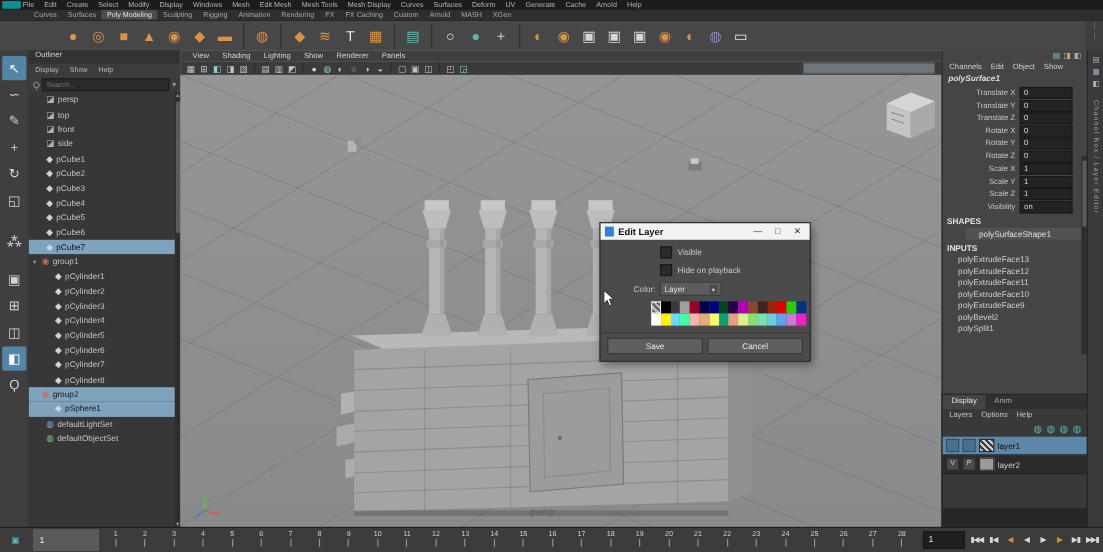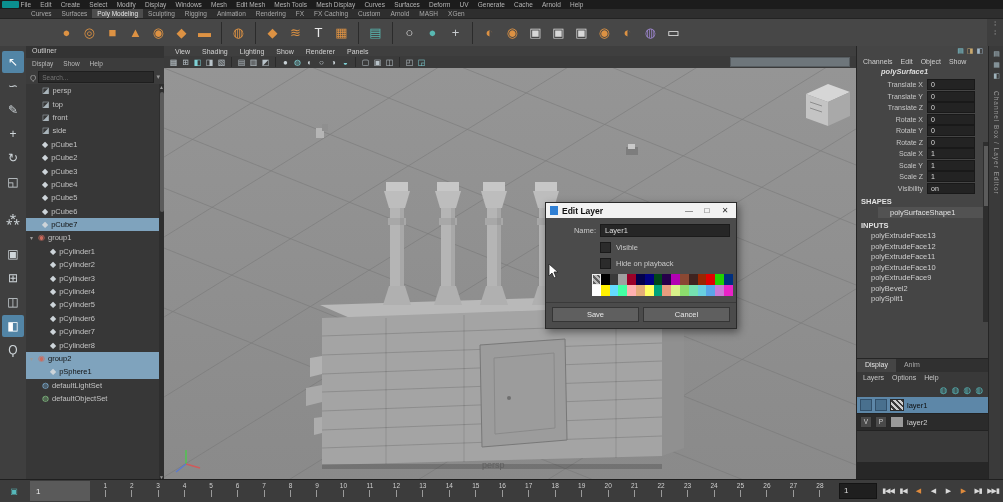--- a/index.html
+++ b/index.html
@@ -86,21 +86,21 @@
   .dlg-foot{display:flex;gap:4px;padding:4px 6px 6px 6px;border-top:1px solid #3a3a3a;}
   .dlg-foot button{flex:1;height:15px;background:#5f5f5f;border:1px solid #353535;color:#e8e8e8;
                    font-size:7.5px;font-family:inherit;}
   
   .chbox{position:absolute;top:46px;bottom:22px;left:856px;width:132px;background:#454545;
          border-left:1px solid #262626;font-size:7.5px;}
   .cb-icons{height:10px;display:flex;justify-content:flex-end;gap:3px;padding-right:6px;align-items:center;}
   .cb-icons span{font-size:7px;}
   .cb-menus{height:11px;display:flex;gap:8px;padding-left:6px;align-items:center;}
   .cb-menus span{font-size:7px;color:#cfcfcf;}
-  .cb-objname{height:12px;font-weight:bold;font-style:italic;color:#dedede;padding-left:24px;}
+  .cb-objname{height:12px;font-weight:bold;font-style:italic;color:#dedede;padding-left:5px;}
   .cbrow{height:11.5px;display:flex;align-items:center;}
   .cbrow .cl{width:66px;text-align:right;padding-right:4px;color:#c6c6c6;font-size:7px;}
   .cbrow .cv{width:40px;height:9px;background:#232323;border:1px solid #191919;color:#ddd;
              font-size:7px;padding:0 3px;line-height:9px;}
   .cb-head{font-weight:bold;color:#e2e2e2;padding:3px 0 1px 4px;font-size:7.5px;}
   .cb-shape{background:#525252;color:#e0e0e0;padding:1px 0 1px 12px;font-size:7.5px;margin-left:21px;}
   .cb-input-row{height:10.5px;line-height:10.5px;padding-left:14px;color:#cfcfcf;font-size:7.5px;}
   .cb-scroll{position:absolute;right:1px;top:96px;width:5px;height:180px;background:#2e2e2e;}
   .cb-scroll .thumb{position:absolute;top:4px;left:0.5px;width:4px;height:60px;background:#5b5b5b;}
   
@@ -716,31 +716,34 @@
 
   <div class="dialog">
     <div class="dlg-title">
       <span class="dlg-ico"></span>
       <span class="dlg-text">Edit Layer</span>
       <span class="dlg-btn">—</span>
       <span class="dlg-btn">□</span>
       <span class="dlg-btn">✕</span>
     </div>
     <div class="dlg-body">
-      <div class="drow">
-        <span class="dlabel">Name:</span>
-        <input class="txt" value="Layer1" style="">
-      </div>
       <div class="drow indent">
         <span class="chk"></span>
         <span>Visible</span>
       </div>
       <div class="drow indent">
         <span class="chk"></span>
         <span>Hide on playback</span>
+      </div>
+      <div class="drow">
+        <span class="dlabel">Color:</span>
+        <span class="dropdown" style="width:48px">
+          <span style="flex:1">Layer</span>
+          <span class="da">▾</span>
+        </span>
       </div>
       <div class="palette">
 
       <span class="swatch checker sel"></span>
           <span class="swatch" style="background: rgb(0, 0, 0);"></span>
           <span class="swatch" style="background: rgb(58, 58, 58);"></span>
           <span class="swatch" style="background: rgb(160, 160, 160);"></span>
           <span class="swatch" style="background: rgb(155, 0, 40);"></span>
           <span class="swatch" style="background: rgb(2, 0, 76);"></span>
           <span class="swatch" style="background: rgb(0, 0, 128);"></span>

